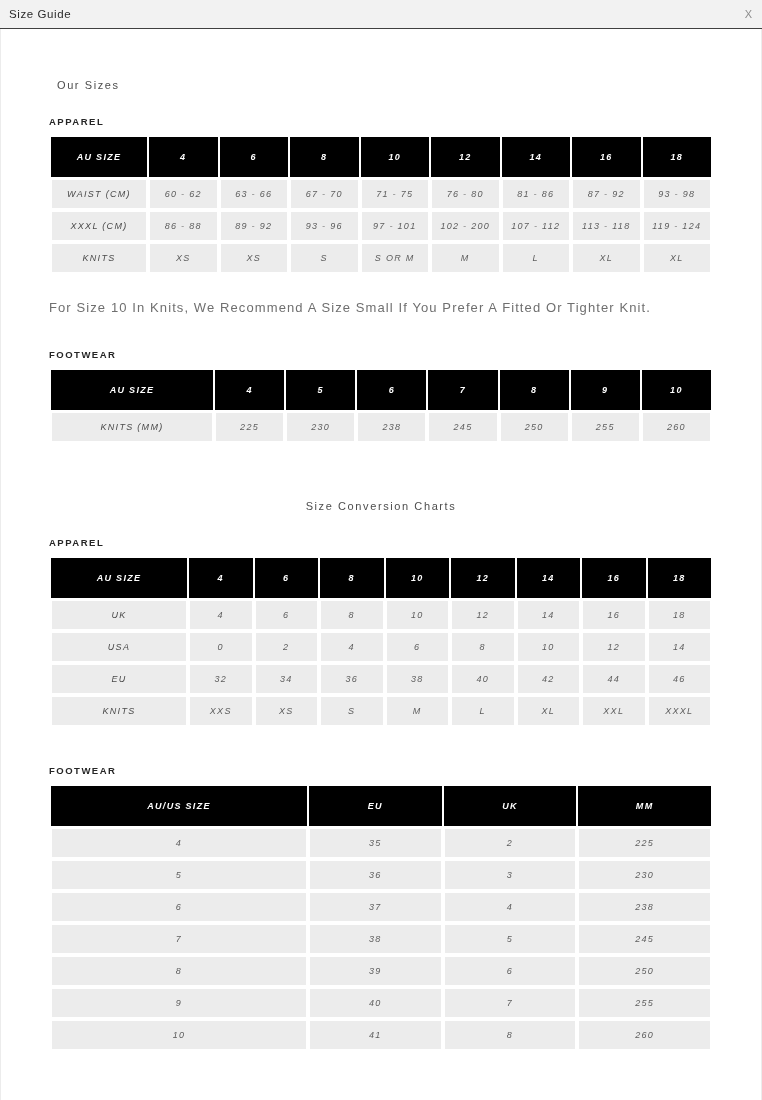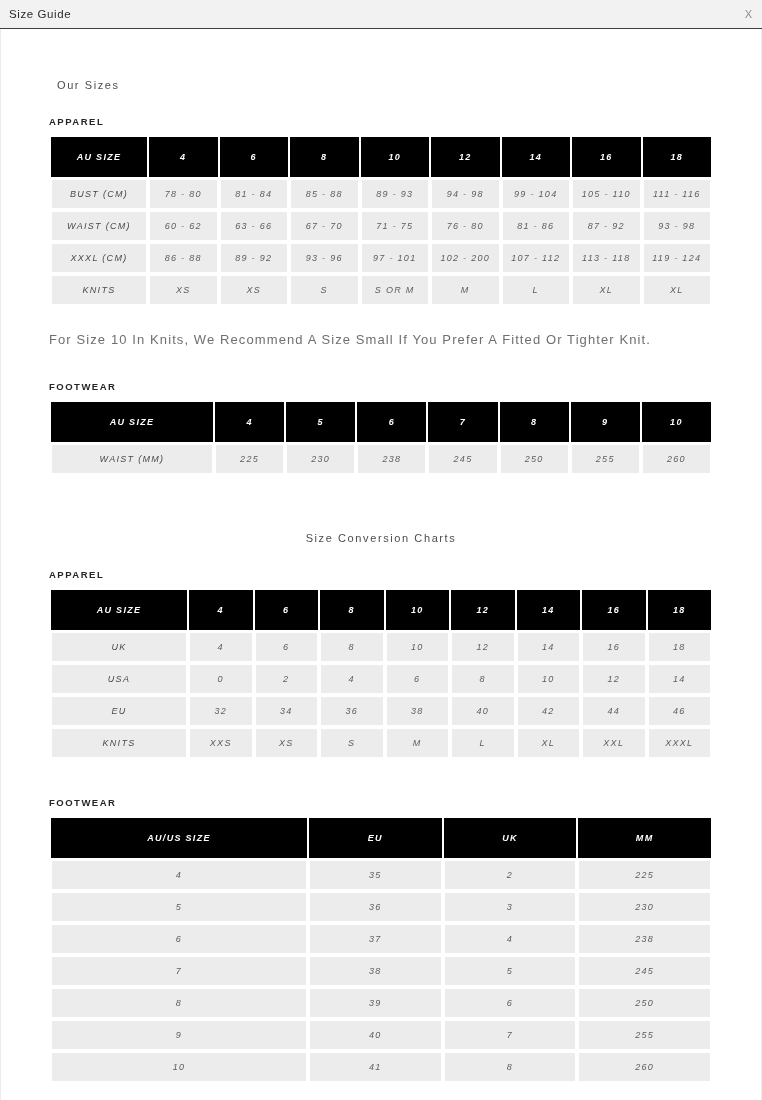--- a/index.html
+++ b/index.html
@@ -176,31 +176,20 @@
         <th>8</th>
         <th>10</th>
         <th>12</th>
         <th>14</th>
         <th>16</th>
         <th>18</th>
       </tr>
     </thead>
     <tbody>
       <tr>
-        <td class="rowlabel">BUST (CM)</td>
-        <td>78 - 80</td>
-        <td>81 - 84</td>
-        <td>85 - 88</td>
-        <td>89 - 93</td>
-        <td>94 - 98</td>
-        <td>99 - 104</td>
-        <td>105 - 110</td>
-        <td>111 - 116</td>
-      </tr>
-      <tr>
         <td class="rowlabel">WAIST (CM)</td>
         <td>60 - 62</td>
         <td>63 - 66</td>
         <td>67 - 70</td>
         <td>71 - 75</td>
         <td>76 - 80</td>
         <td>81 - 86</td>
         <td>87 - 92</td>
         <td>93 - 98</td>
       </tr>
@@ -251,21 +240,21 @@
         <th>5</th>
         <th>6</th>
         <th>7</th>
         <th>8</th>
         <th>9</th>
         <th>10</th>
       </tr>
     </thead>
     <tbody>
       <tr>
-        <td class="rowlabel">WAIST (MM)</td>
+        <td class="rowlabel">KNITS (MM)</td>
         <td>225</td>
         <td>230</td>
         <td>238</td>
         <td>245</td>
         <td>250</td>
         <td>255</td>
         <td>260</td>
       </tr>
     </tbody>
   </table>

